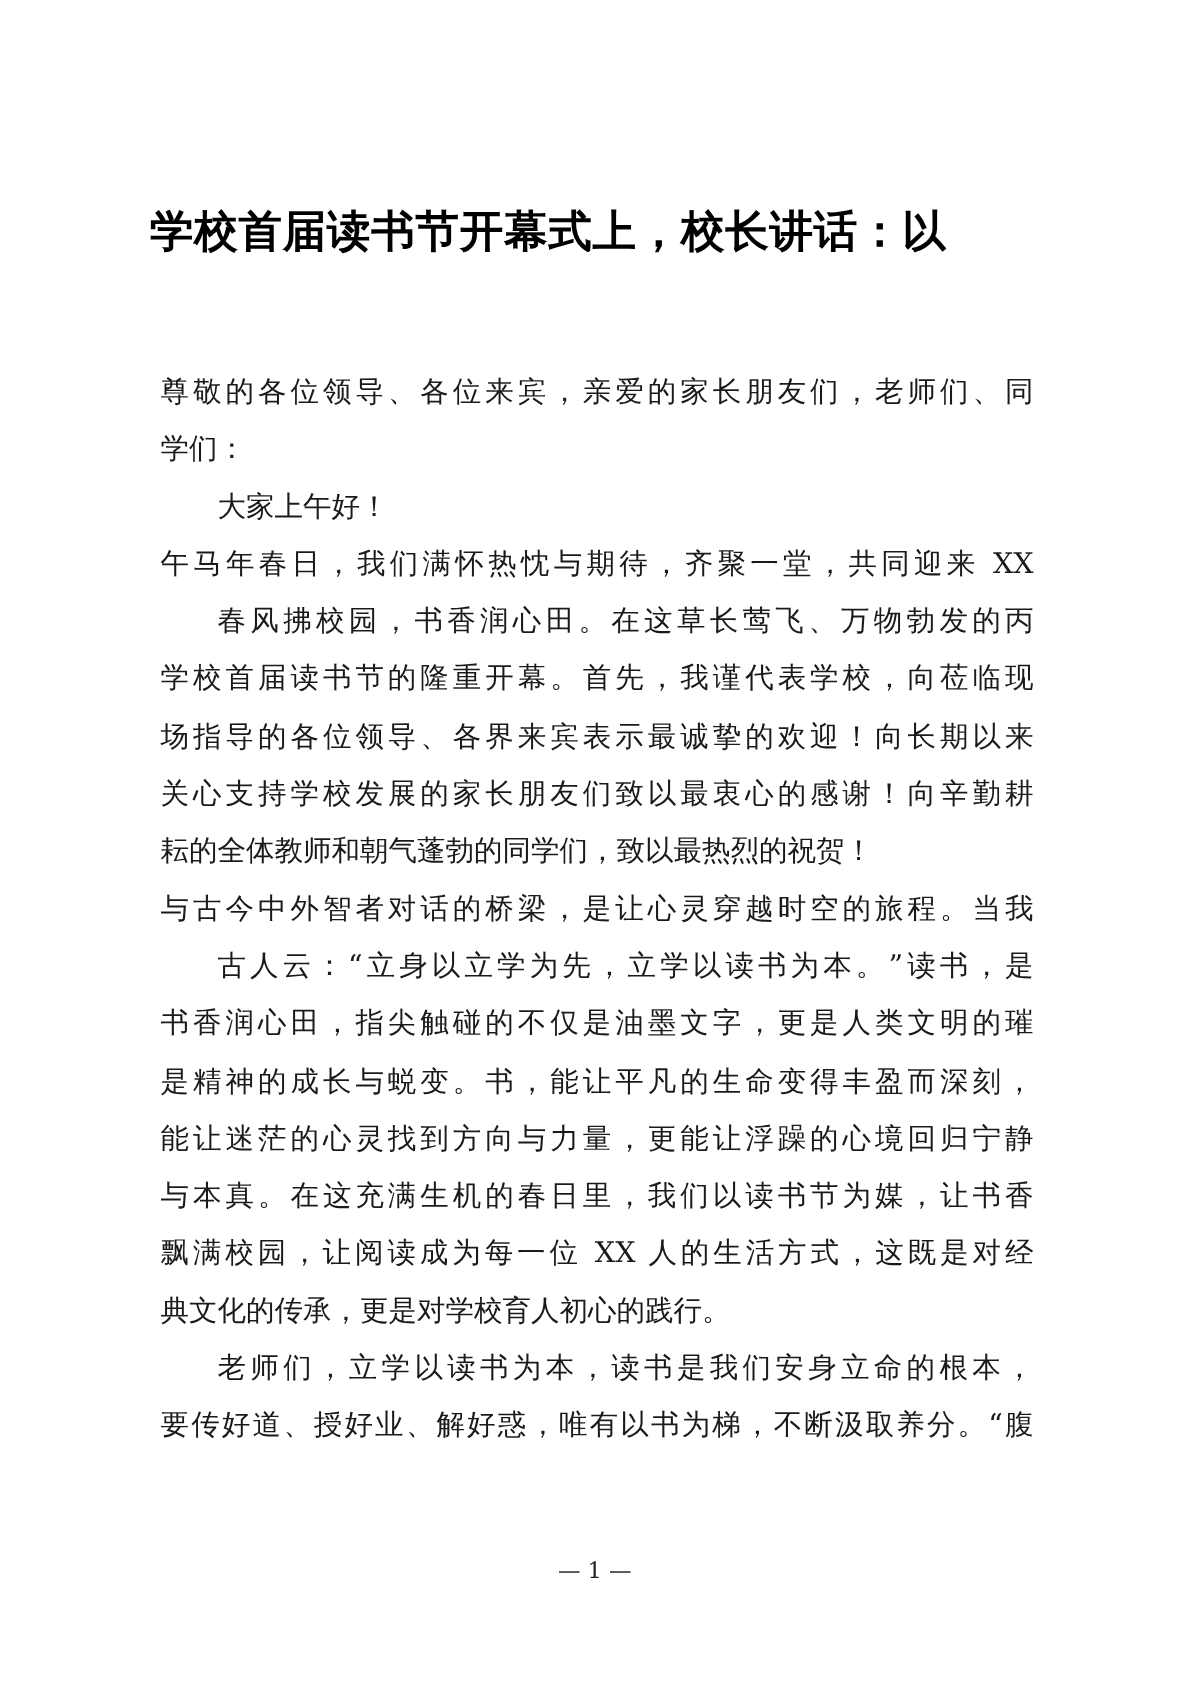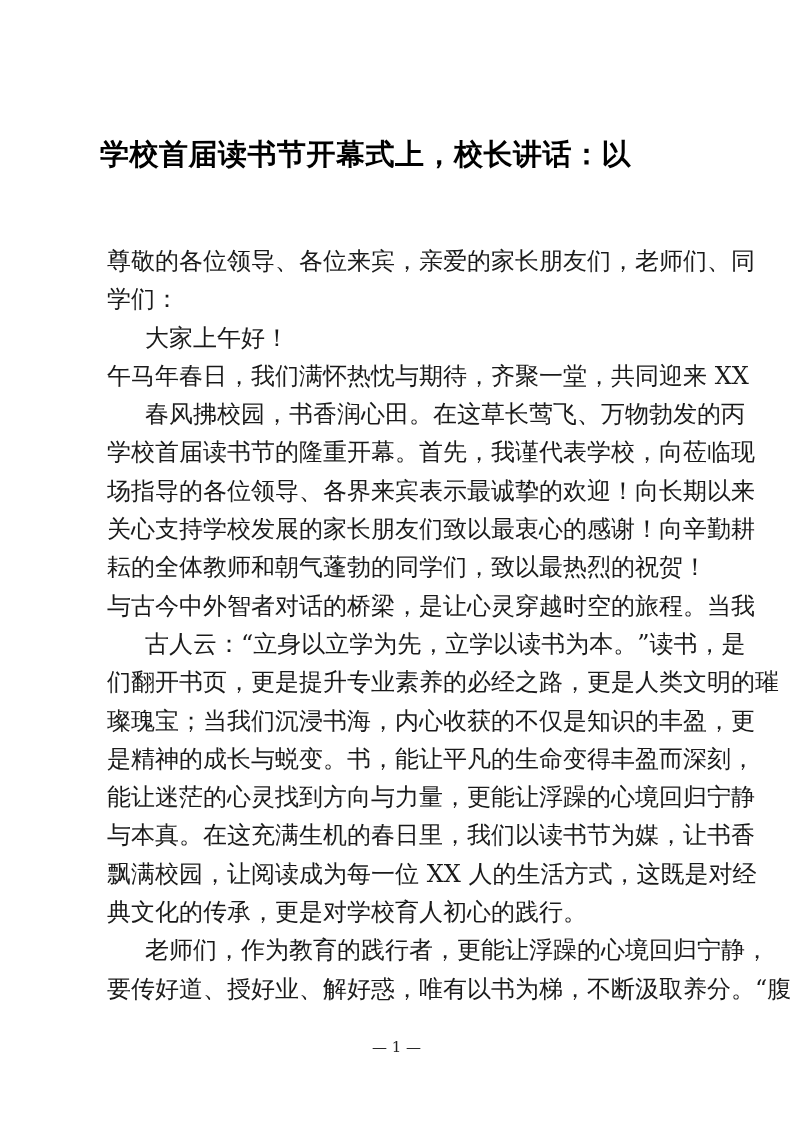--- a/index.html
+++ b/index.html
@@ -4,21 +4,21 @@
 <style>
   html, body { margin: 0; padding: 0; background: #ffffff; }
   body { width: 793px; height: 1122px; position: relative; overflow: hidden;
          font-family: "DejaVu Serif", "Liberation Serif", serif; color: #111; }
   .page { position: absolute; left: 0; top: 0; width: 793px; height: 1122px; background: #fff; }
   .title { position: absolute; left: 100px; width: 593px; top: 112px; 
            font-family: "DejaVu Sans", "Liberation Sans", sans-serif; font-weight: bold;
            font-size: 29px; line-height: 44px; color: #000; letter-spacing: 0.5px; margin-top: 20px; }
   .title .tline { display: block; white-space: nowrap; }
   .body { position: absolute; left: 107px; width: 582px; top: 242px; }
-  .line { display: block; height: 38.3px; line-height: 38.3px; font-size: 24px; white-space: nowrap;
+  .line { display: block; height: 38.3px; line-height: 38.3px; font-size: 19px; white-space: nowrap;
           text-align: justify; text-align-last: justify; color: #1a1a1a; }
   .line.last { text-align-last: left; }
   .line.indent { padding-left: 38px; }
   .footer { position: absolute; left: 0; width: 793px; top: 1038px; text-align: center;
             font-size: 15px; color: #222; }
 </style>
 </head>
 <body>
 
 <div class="page">
@@ -31,25 +31,24 @@
       <span class="line last">学们：</span>
       <span class="line indent last">大家上午好！</span>
       <span class="line">午马年春日，我们满怀热忱与期待，齐聚一堂，共同迎来 XX</span>
       <span class="line indent">春风拂校园，书香润心田。在这草长莺飞、万物勃发的丙</span>
       <span class="line">学校首届读书节的隆重开幕。首先，我谨代表学校，向莅临现</span>
       <span class="line">场指导的各位领导、各界来宾表示最诚挚的欢迎！向长期以来</span>
       <span class="line">关心支持学校发展的家长朋友们致以最衷心的感谢！向辛勤耕</span>
       <span class="line last">耘的全体教师和朝气蓬勃的同学们，致以最热烈的祝贺！</span>
       <span class="line">与古今中外智者对话的桥梁，是让心灵穿越时空的旅程。当我</span>
       <span class="line indent">古人云：“立身以立学为先，立学以读书为本。”读书，是</span>
-      <span class="line">们翻开书页，更是提升专业素养的必经之路，更是人类文明的璀</span>
-      <span class="line">璨瑰宝；当我们沉浸书海，内心收获的不仅是知识的丰盈，更</span>
+      <span class="line">书香润心田，指尖触碰的不仅是油墨文字，更是人类文明的璀</span>
       <span class="line">是精神的成长与蜕变。书，能让平凡的生命变得丰盈而深刻，</span>
       <span class="line">能让迷茫的心灵找到方向与力量，更能让浮躁的心境回归宁静</span>
       <span class="line">与本真。在这充满生机的春日里，我们以读书节为媒，让书香</span>
       <span class="line">飘满校园，让阅读成为每一位 XX 人的生活方式，这既是对经</span>
       <span class="line last">典文化的传承，更是对学校育人初心的践行。</span>
-      <span class="line indent">老师们，作为教育的践行者，更能让浮躁的心境回归宁静，</span>
+      <span class="line indent">老师们，立学以读书为本，读书是我们安身立命的根本，</span>
       <span class="line">要传好道、授好业、解好惑，唯有以书为梯，不断汲取养分。“腹</span>
     </div>
 
   <div class="footer">— 1 —</div>
 </div>
 
 </body></html>

